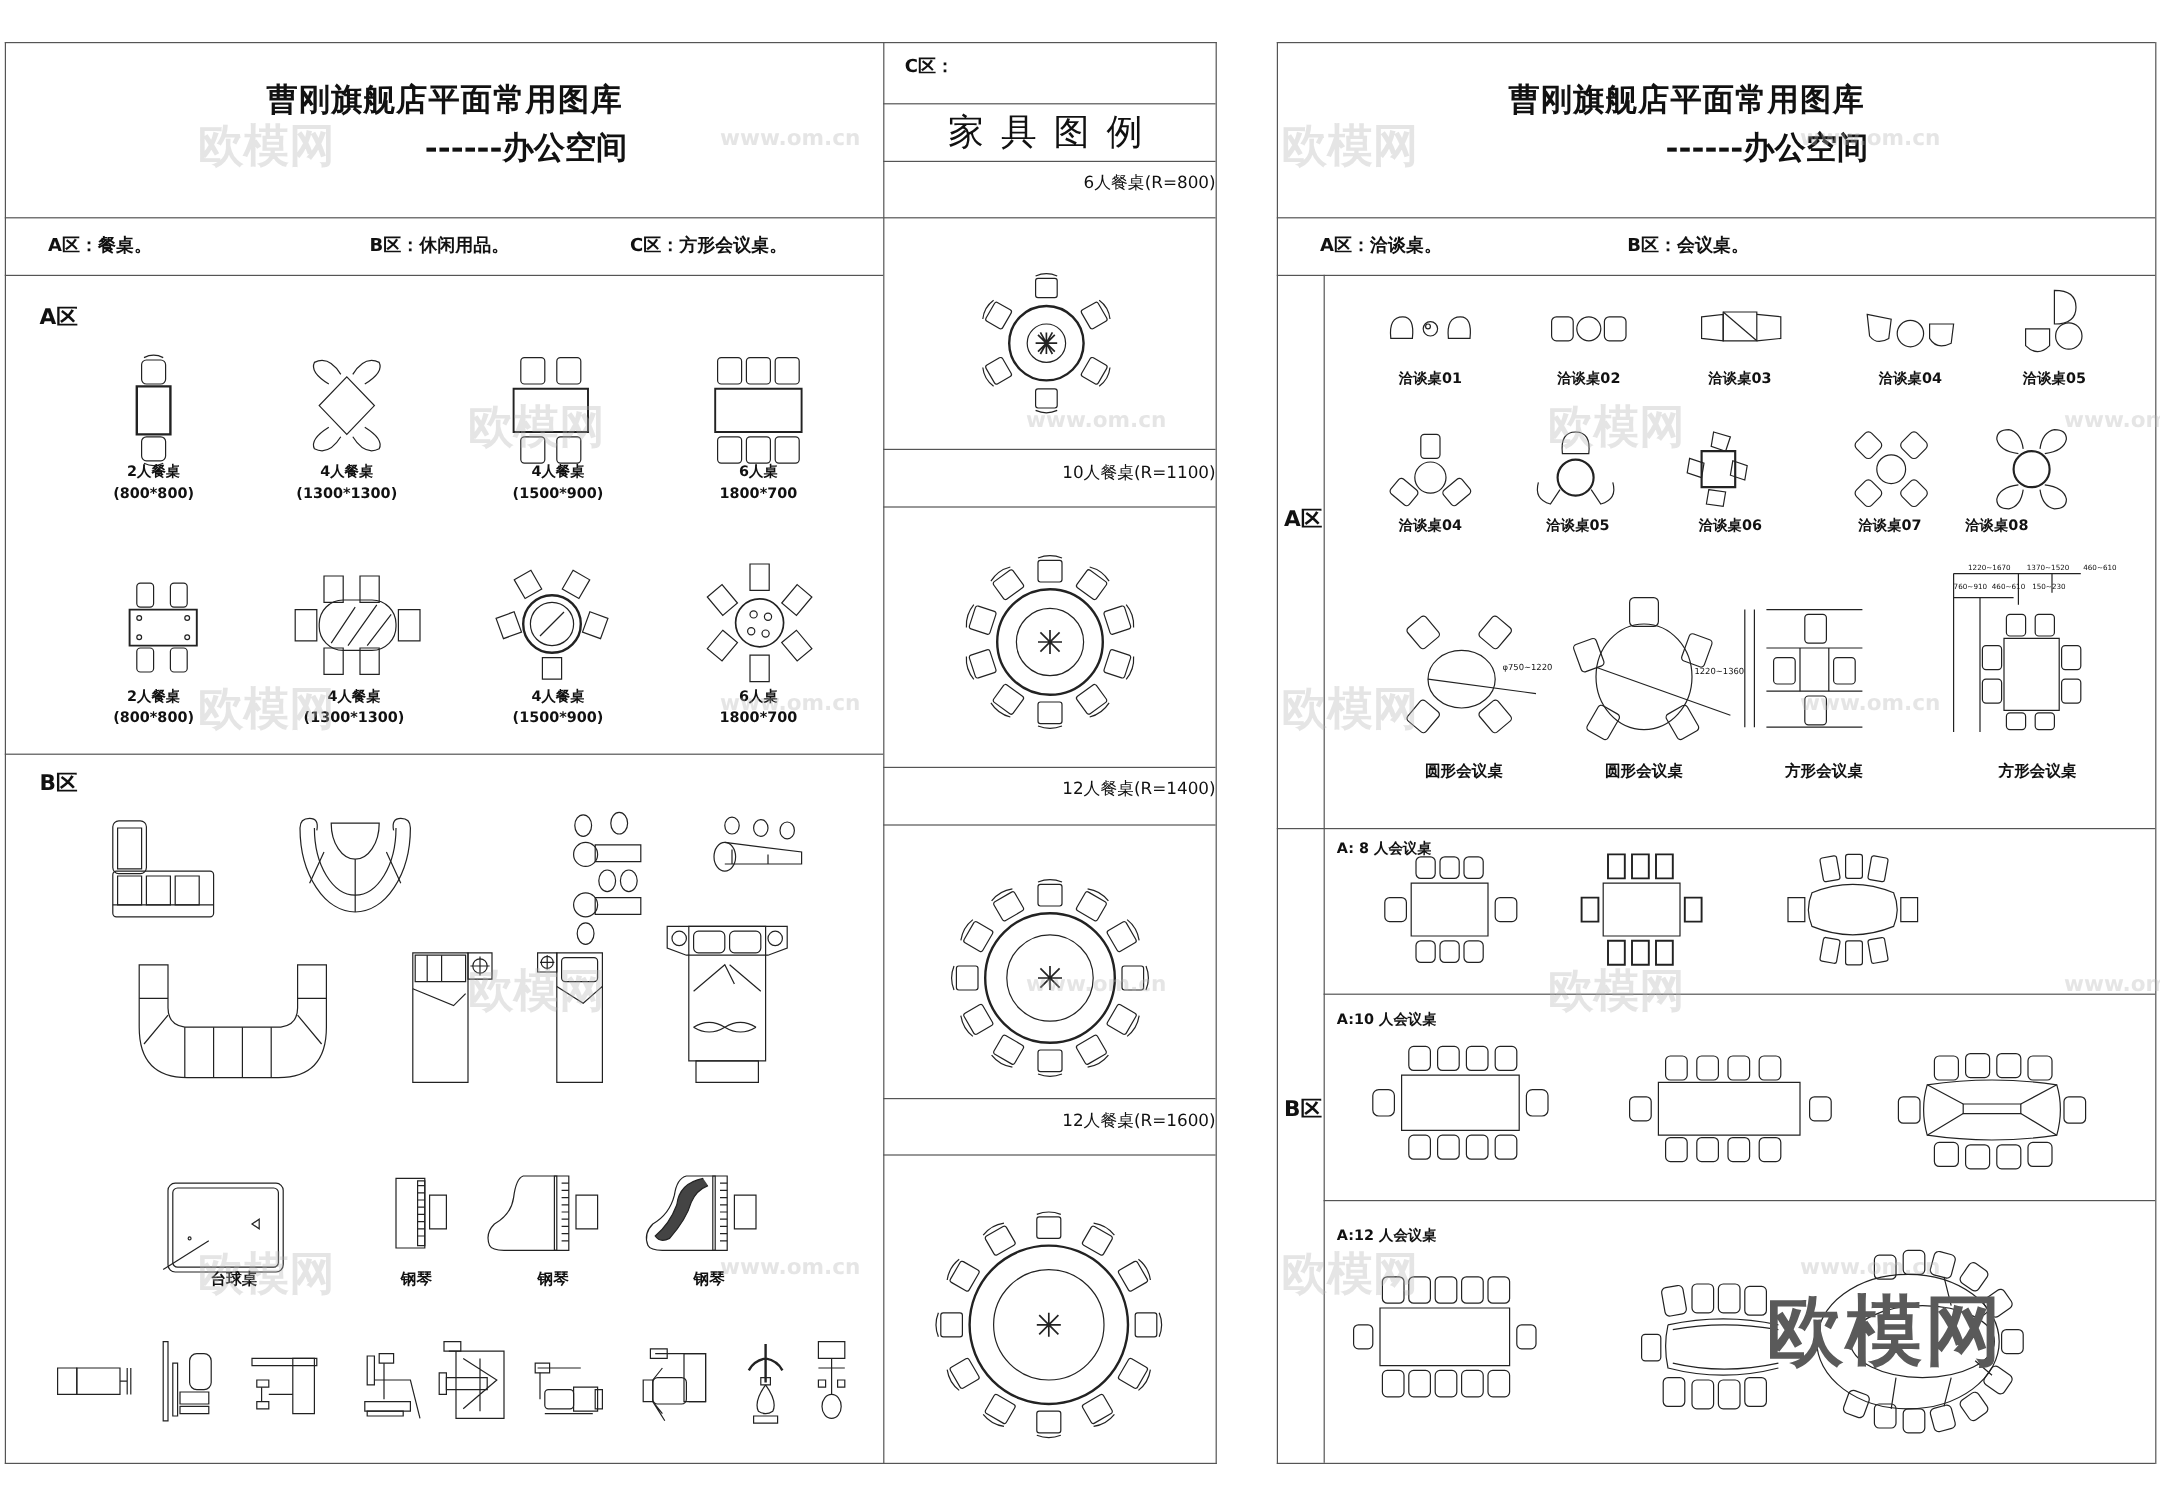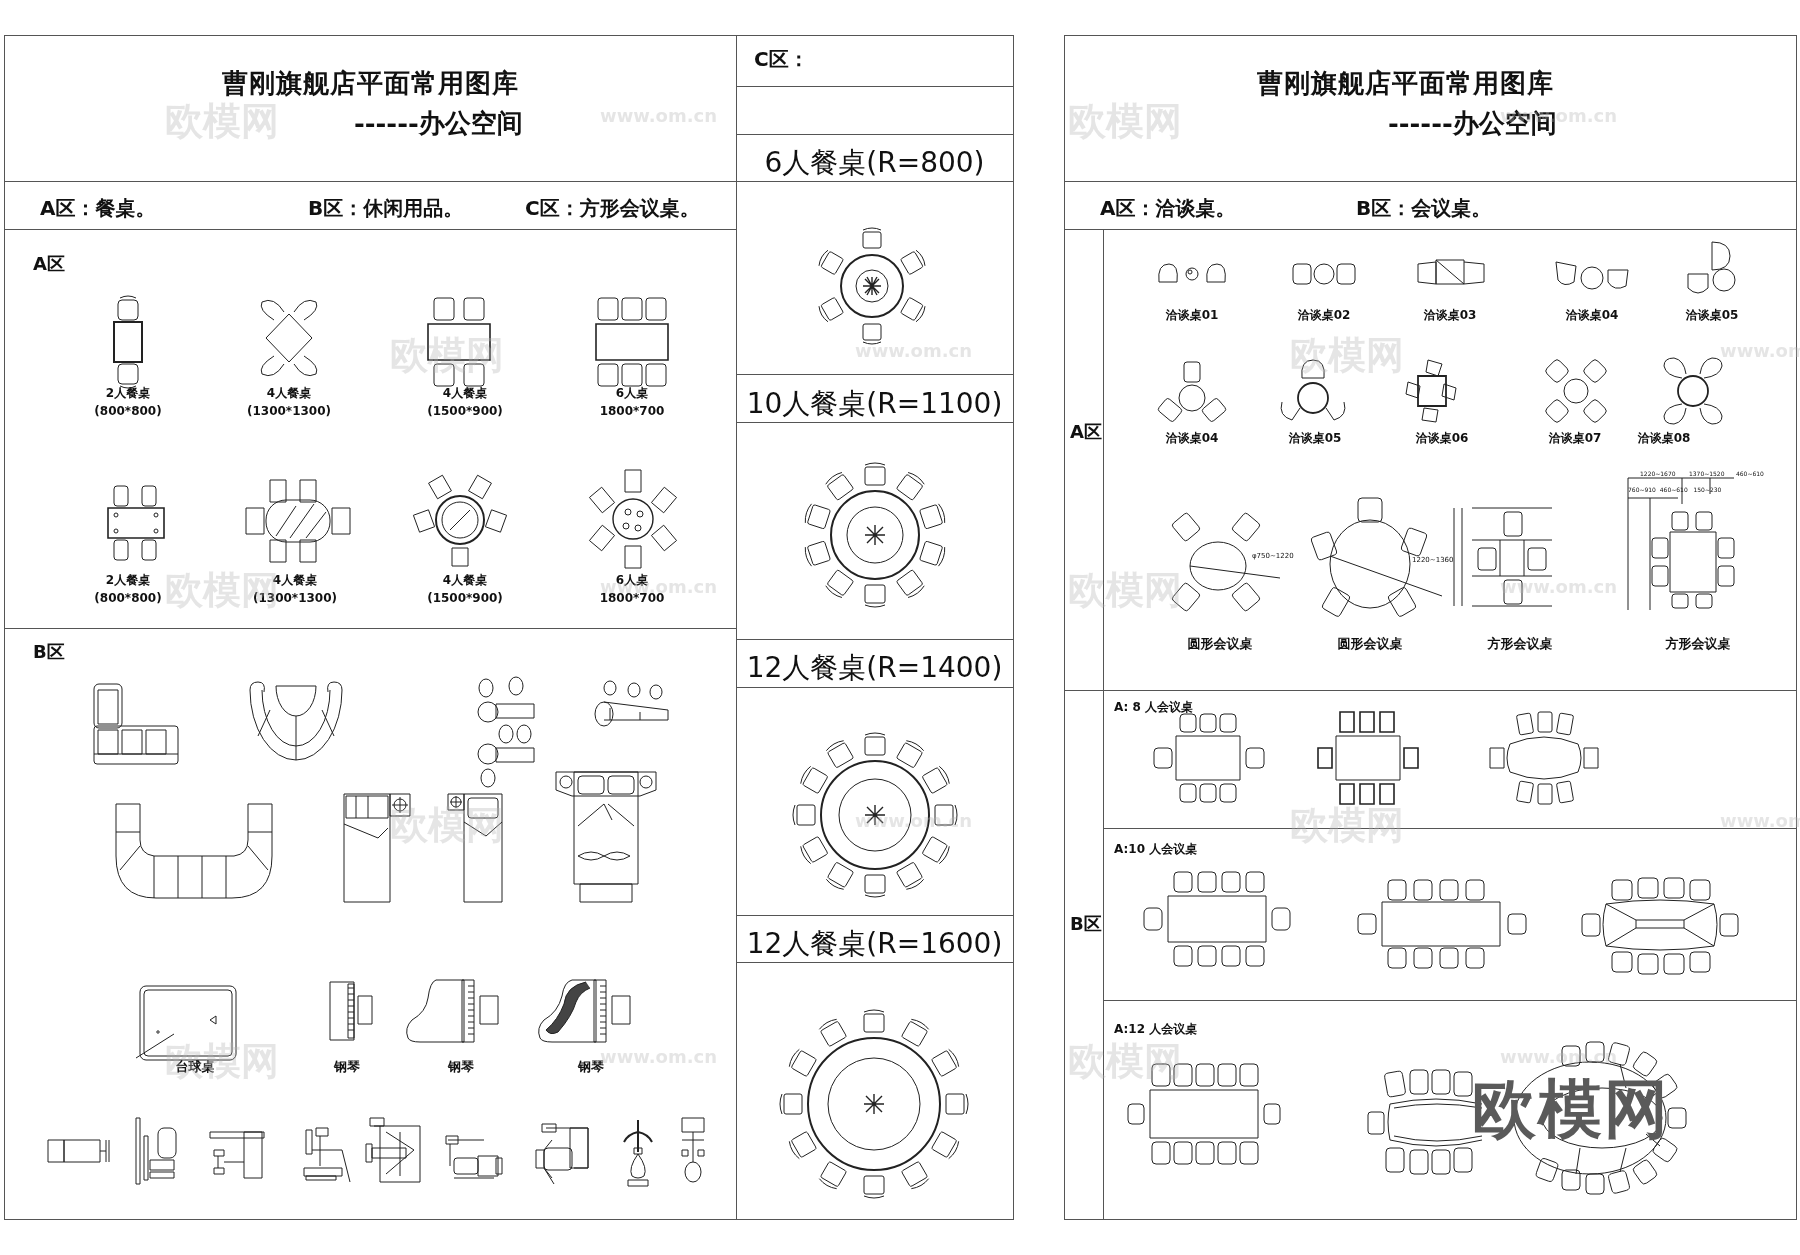--- a/index.html
+++ b/index.html
@@ -3,24 +3,24 @@
 <meta charset="utf-8">
 <style>
   * { box-sizing: border-box; margin: 0; padding: 0; }
   html, body { width: 1800px; height: 1255px; background: #ffffff; overflow: hidden; }
   body { position: relative; font-family: "DejaVu Sans", sans-serif; color: #111; }
   .abs { position: absolute; }
   .line-h { position: absolute; height: 1px; background: #555; }
   .line-v { position: absolute; width: 1px; background: #555; }
   .title { font-family: "DejaVu Serif", serif; font-size: 26px; font-weight: bold; letter-spacing: 1px; white-space: nowrap; }
   .subtitle { font-family: "DejaVu Serif", serif; font-size: 26px; font-weight: bold; white-space: nowrap; text-align: right; }
-  .zone-line { font-family: "DejaVu Sans", sans-serif; font-size: 20px; font-weight: bold; white-space: nowrap; }
+  .zone-line { font-family: "DejaVu Sans", sans-serif; font-size: 15px; font-weight: bold; white-space: nowrap; }
   .zone-label { font-size: 18px; font-weight: bold; white-space: nowrap; }
   .cap { font-size: 12px; font-weight: bold; text-align: center; white-space: nowrap; line-height: 1.5; }
-  .c-head { font-family: "DejaVu Sans", sans-serif; font-size: 28px; text-align: center; white-space: nowrap; }
+  .c-head { font-family: "DejaVu Sans", sans-serif; font-size: 14px; text-align: right; white-space: nowrap; }
   .c-title { font-family: "DejaVu Serif", serif; font-size: 30px; letter-spacing: 14px; text-align: center; white-space: nowrap; }
   .wm { position: absolute; color: rgba(180,180,180,0.35); font-weight: bold; white-space: nowrap; pointer-events: none; }
   .wm-big { position: absolute; color: #5a5a5a; font-size: 64px; font-weight: bold; letter-spacing: 2px; white-space: nowrap; }
   svg { position: absolute; overflow: visible; }
   svg * { vector-effect: non-scaling-stroke; }
 </style>
 </head>
 <body>
 
 <div class="abs" style="left:0;top:0;width:1020px;height:1255px;">
@@ -325,20 +325,21 @@
   <div class="line-h" style="left:736px;top:134px;width:277px;"></div>
   <div class="line-h" style="left:736px;top:181px;width:277px;"></div>
   <div class="line-h" style="left:736px;top:374px;width:277px;"></div>
   <div class="line-h" style="left:736px;top:422px;width:277px;"></div>
   <div class="line-h" style="left:736px;top:639px;width:277px;"></div>
   <div class="line-h" style="left:736px;top:687px;width:277px;"></div>
   <div class="line-h" style="left:736px;top:915px;width:277px;"></div>
   <div class="line-h" style="left:736px;top:962px;width:277px;"></div>
 
   <div class="zone-line abs" style="left:754px;top:46px;">C区：</div>
+  <div class="c-title abs" style="left:736px;top:90px;width:284px;">家具图例</div>
   <div class="c-head abs" style="left:736px;top:144px;width:277px;">6人餐桌(R=800)</div>
   <div class="c-head abs" style="left:736px;top:385px;width:277px;">10人餐桌(R=1100)</div>
   <div class="c-head abs" style="left:736px;top:649px;width:277px;">12人餐桌(R=1400)</div>
   <div class="c-head abs" style="left:736px;top:925px;width:277px;">12人餐桌(R=1600)</div>
 
   <svg style="left:812px;top:226px;" width="120" height="120" viewBox="-60 -60 120 120" fill="none" stroke="#222" stroke-width="1">
     <circle r="31" stroke-width="2"></circle>
       <circle r="16"></circle>
     <path d="M-7 -7 L7 7 M-7 7 L7 -7 M0 -9 V9 M-9 0 H9 M-5 -9 L5 9 M5 -9 L-5 9" stroke-width="1.4"></path>
     <g id="ch6">

